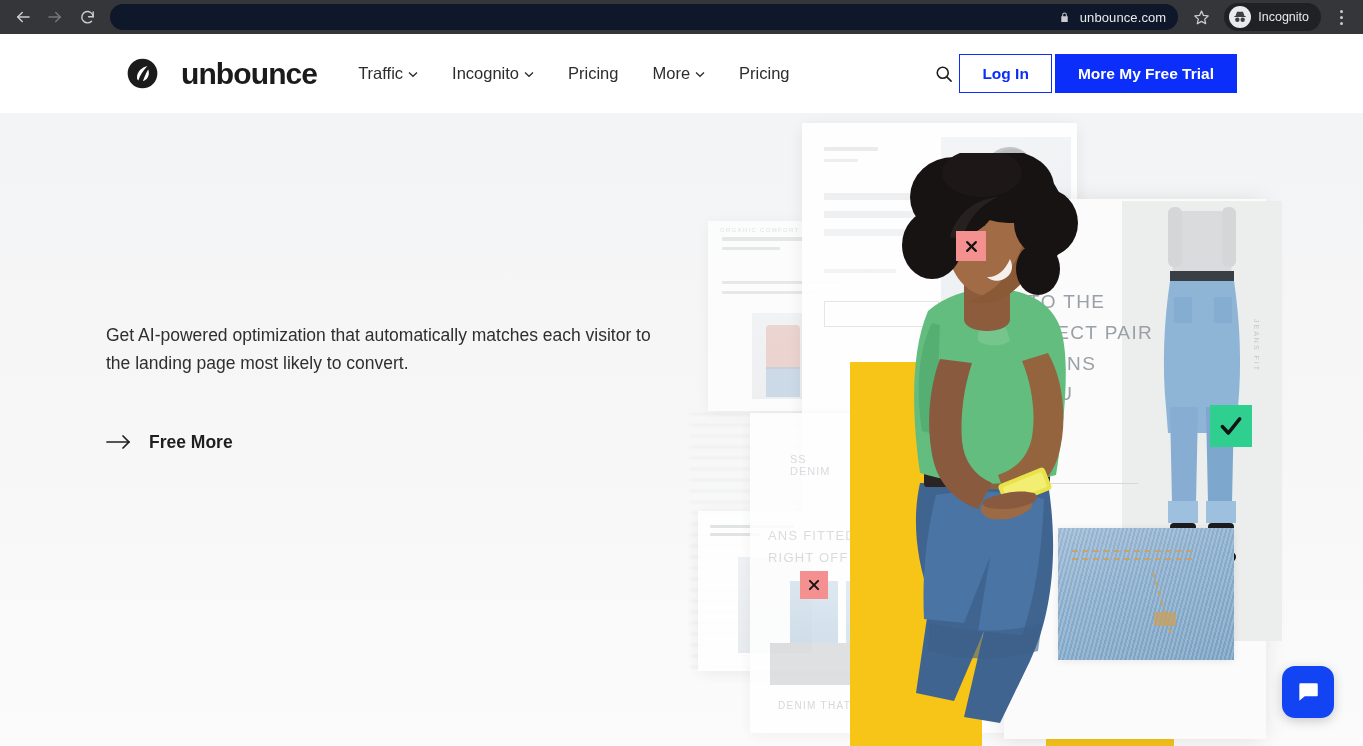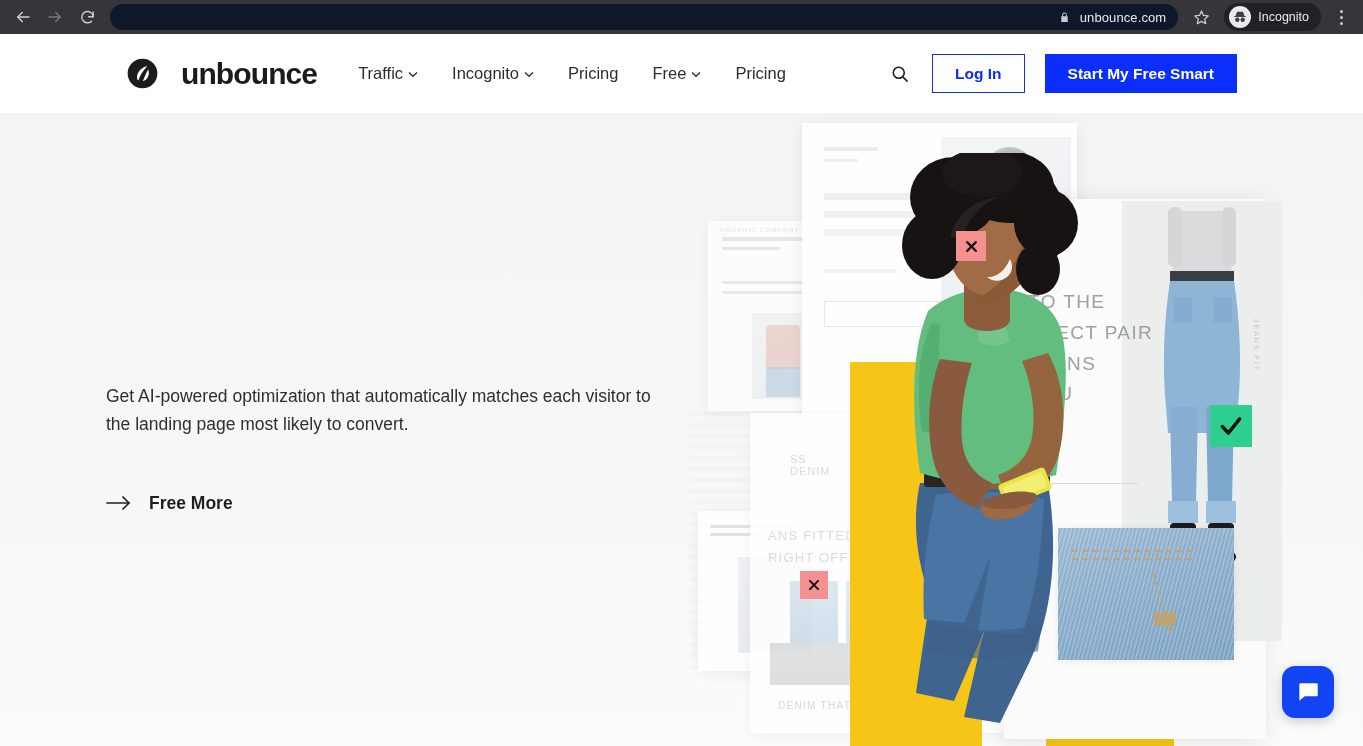--- a/index.html
+++ b/index.html
@@ -114,21 +114,21 @@
     font-size: 16.5px;
     color: #2d2d2d;
     cursor: pointer;
     white-space: nowrap;
   }
   .chev { display: block; margin-top: 2px; }
   .header-right {
     margin-left: auto;
     display: flex;
     align-items: center;
-    gap: 20px;
+    gap: 3px;
   }
   .search-btn {
     width: 24px; height: 24px;
     display: flex; align-items: center; justify-content: center;
     cursor: pointer;
   }
   .btn-login {
     border: 1.5px solid #0b2efb;
     color: #0b2efb;
     background: #fff;
@@ -170,21 +170,21 @@
     letter-spacing: -1.5px;
     line-height: 1;
     white-space: nowrap;
   }
   .hero-title sup {
     font-size: 0.39em;
     vertical-align: super;
     letter-spacing: 0;
   }
   .hero-sub {
-    margin-top: 83px;
+    margin-top: 22px;
     font-size: 17.5px;
     line-height: 1.62;
     color: #2f2f2f;
     max-width: 548px;
   }
   .learn-more {
     margin-top: 54px;
     display: inline-flex;
     align-items: center;
     gap: 17px;
@@ -431,39 +431,39 @@
     <div class="nav-item">
       <span>Incognito</span>
       <svg class="chev" width="10" height="7" viewBox="0 0 10 7" fill="none" stroke="#2d2d2d" stroke-width="1.3">
           <polyline points="1,1.5 5,5.3 9,1.5"></polyline>
         </svg>
     </div>
     <div class="nav-item">
       <span>Pricing</span>
     </div>
     <div class="nav-item">
-      <span>Free</span>
+      <span>More</span>
       <svg class="chev" width="10" height="7" viewBox="0 0 10 7" fill="none" stroke="#2d2d2d" stroke-width="1.3">
           <polyline points="1,1.5 5,5.3 9,1.5"></polyline>
         </svg>
     </div>
     <div class="nav-item">
       <span>Pricing</span>
     </div>
   </nav>
 
   <div class="header-right">
     <div class="search-btn">
       <svg width="20" height="20" viewBox="0 0 24 24" fill="none" stroke="#1f1f1f" stroke-width="1.9" stroke-linecap="round">
         <circle cx="10.5" cy="10.5" r="6.6"></circle>
           <line x1="15.4" y1="15.4" x2="20.5" y2="20.5"></line>
       </svg>
     </div>
     <button class="btn-login">Log In</button>
-    <button class="btn-trial">Start My Free Smart</button>
+    <button class="btn-trial">More My Free Trial</button>
   </div>
 </header>
 
 <section class="hero">
 
   <div class="hero-copy">
     <p class="hero-sub">Get AI-powered optimization that automatically matches each visitor to the landing page most likely to convert.</p>
     <a class="learn-more">
       <svg width="26" height="16" viewBox="0 0 26 16" fill="none" stroke="#1f1f1f" stroke-width="1.7" stroke-linecap="round" stroke-linejoin="round">
         <line x1="1" y1="8" x2="23" y2="8"></line>

